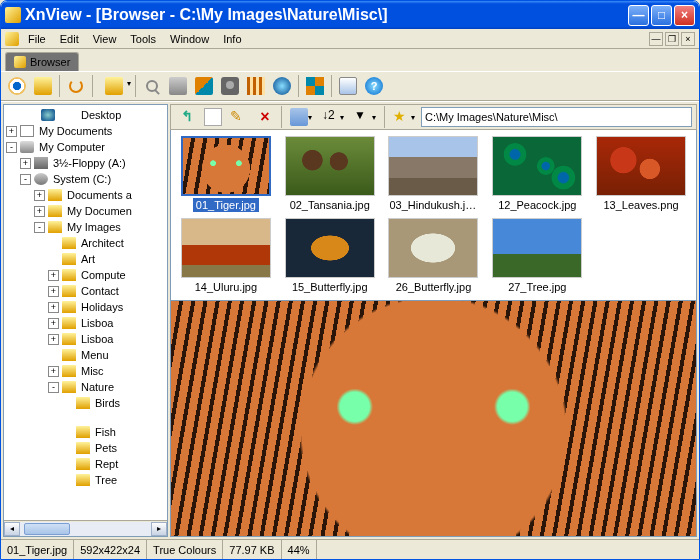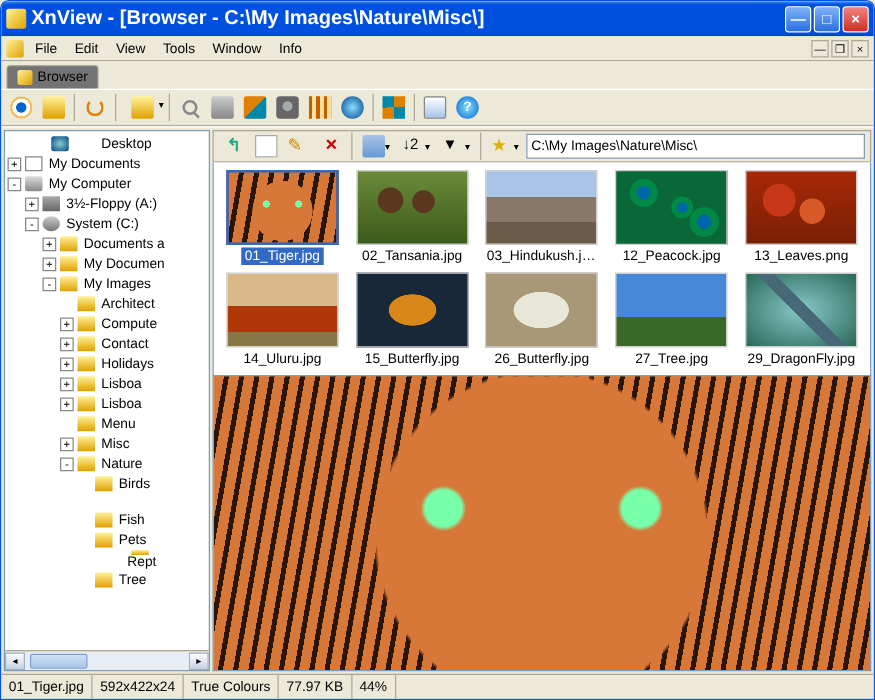--- a/index.html
+++ b/index.html
@@ -235,20 +235,25 @@
           <span class="exp">-</span>
           <span class="ficon fi-folder"></span>
           <span class="lbl">My Images</span>
         </div>
         <div class="tree-row" style="padding-left: 42px;">
           <span class="noexp"></span>
           <span class="ficon fi-folder"></span>
           <span class="lbl">Architect</span>
         </div>
         <div class="tree-row" style="padding-left: 42px;">
+          <span class="noexp"></span>
+          <span class="ficon fi-folder"></span>
+          <span class="lbl">Art</span>
+        </div>
+        <div class="tree-row" style="padding-left: 42px;">
           <span class="exp">+</span>
           <span class="ficon fi-folder"></span>
           <span class="lbl">Compute</span>
         </div>
         <div class="tree-row" style="padding-left: 42px;">
           <span class="exp">+</span>
           <span class="ficon fi-folder"></span>
           <span class="lbl">Contact</span>
         </div>
         <div class="tree-row" style="padding-left: 42px;">
@@ -289,21 +294,21 @@
         <div class="tree-row" style="padding-left: 56px; margin-top: 13px;">
           <span class="noexp"></span>
           <span class="ficon fi-folder"></span>
           <span class="lbl">Fish</span>
         </div>
         <div class="tree-row" style="padding-left: 56px;">
           <span class="noexp"></span>
           <span class="ficon fi-folder"></span>
           <span class="lbl">Pets</span>
         </div>
-        <div class="tree-row" style="padding-left: 56px; flex-direction: column;">
+        <div class="tree-row" style="padding-left: 56px;">
           <span class="noexp"></span>
           <span class="ficon fi-folder"></span>
           <span class="lbl">Rept</span>
         </div>
         <div class="tree-row" style="padding-left: 56px;">
           <span class="noexp"></span>
           <span class="ficon fi-folder"></span>
           <span class="lbl">Tree</span>
         </div>
       </div>
@@ -382,24 +387,20 @@
           <div class="thumb-img butterfly1-art"></div>
           <div class="tname">15_Butterfly.jpg</div>
         </div>
         <div class="thumb-cell">
           <div class="thumb-img butterfly2-art"></div>
           <div class="tname">26_Butterfly.jpg</div>
         </div>
         <div class="thumb-cell">
           <div class="thumb-img tree-art"></div>
           <div class="tname">27_Tree.jpg</div>
-        </div>
-        <div class="thumb-cell">
-          <div class="thumb-img dragonfly-art"></div>
-          <div class="tname">29_DragonFly.jpg</div>
         </div>
       </div>
 
     <div class="preview">
       <div class="preview-img tiger-art"></div>
     </div>
   </div>
 </div>
 
 <div class="statusbar">

